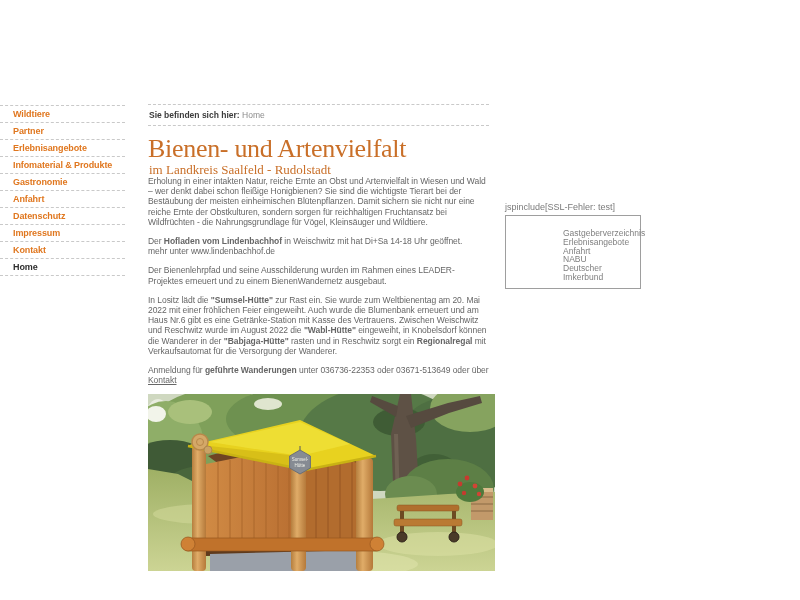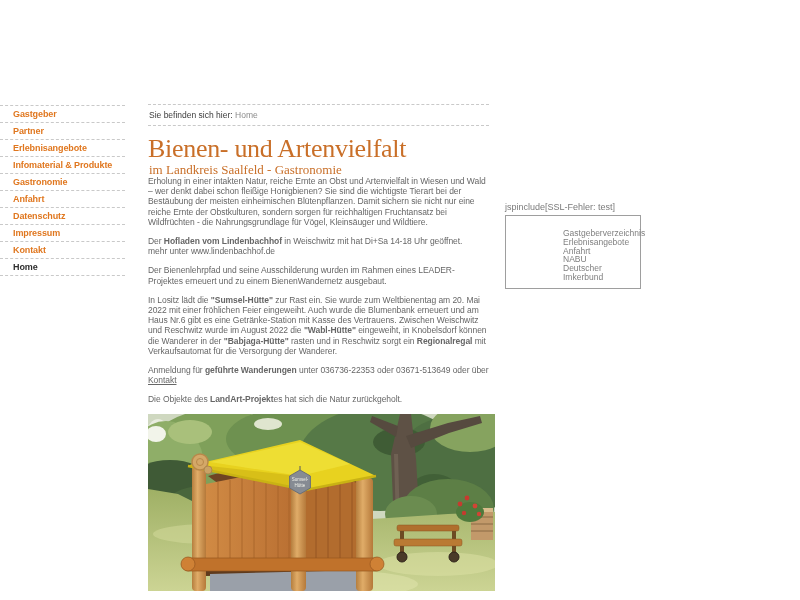--- a/index.html
+++ b/index.html
@@ -12,21 +12,21 @@
   .side-item{border-bottom:1px dashed var(--dashed-line);padding:2px 0 2px 13px;
              font-size:9px;font-weight:bold;line-height:12px;letter-spacing:-0.1px;
              color:var(--accent-orange);cursor:pointer;}
   .side-item:first-child{border-top:1px dashed var(--dashed-line);}
   .side-item.active{color:var(--active-item);}
 
   
   .main{position:absolute;left:148px;top:104px;width:341px;}
   .breadcrumb{border-top:1px dashed var(--dashed-line);border-bottom:1px dashed var(--dashed-line);
               padding:5px 0 5px 1px;font-size:8.5px;color:#8c8c8c;}
-  .breadcrumb .crumb-label{color:#3c3c3c;font-weight:normal;text-align:center;}
+  .breadcrumb .crumb-label{color:#3c3c3c;font-weight:bold;text-align:center;}
   h1{font-family:"Liberation Serif",serif;font-weight:normal;font-size:26px;line-height:26px;
      color:var(--title-orange);margin:10px 0 0 0;letter-spacing:-0.3px;}
   h2{font-family:"Liberation Serif",serif;font-weight:normal;font-size:13px;line-height:13px;
      color:var(--title-orange);margin:1px 0 0 1px;}
   .article{}
   .article p{font-size:8.5px;line-height:10.2px;letter-spacing:-0.05px;color:var(--body-text);
              margin:0 0 9px 0;}
   .article .b{font-weight:bold;}
   .article .i{}
   .article .u{text-decoration:underline;}
@@ -36,48 +36,47 @@
   
   .sidebox-wrap{position:absolute;left:505px;top:202px;width:114px;color:var(--muted-gray);}
   .include-error{font-size:9px;line-height:10px;margin-bottom:3px;color:#7a7a7a;}
   .sidebox{border:1px solid #9e9e9e;padding:13px 0 6px 17px;box-sizing:border-box;width:136px;}
   .sidebox .box-link{font-size:8.5px;line-height:8.8px;color:#808080;cursor:pointer;padding-left:40px;}
 </style>
 </head>
 <body style="--accent-orange: #e0771f; --title-orange: #c96f28; --body-text: #666666; --muted-gray: #7e7e7e; --dashed-line: #c9c9c9; --active-item: #2e2e2e;">
 
 <nav class="sidebar">
-    <div class="side-item">Gastgeber</div>
+    <div class="side-item">Wildtiere</div>
     <div class="side-item">Partner</div>
     <div class="side-item">Erlebnisangebote</div>
     <div class="side-item">Infomaterial &amp; Produkte</div>
     <div class="side-item">Gastronomie</div>
     <div class="side-item">Anfahrt</div>
     <div class="side-item">Datenschutz</div>
     <div class="side-item">Impressum</div>
     <div class="side-item">Kontakt</div>
     <div class="side-item active">Home</div>
   </nav>
 
 <main class="main">
   <div class="breadcrumb">
     <span class="crumb-label">Sie befinden sich hier:</span>
     <span class="crumb-current">Home</span>
   </div>
 
   <h1>Bienen- und Artenvielfalt</h1>
-  <h2>im Landkreis Saalfeld - Gastronomie</h2>
+  <h2>im Landkreis Saalfeld - Rudolstadt</h2>
 
   <div class="article">
       <p><span class="">Erholung in einer intakten Natur, reiche Ernte an Obst und Artenvielfalt in Wiesen und Wald – wer denkt dabei schon fleißige Honigbienen? Sie sind die wichtigste Tierart bei der Bestäubung der meisten einheimischen Blütenpflanzen. Damit sichern sie nicht nur eine reiche Ernte der Obstkulturen, sondern sorgen für reichhaltigen Fruchtansatz bei Wildfrüchten - die Nahrungsgrundlage für Vögel, Kleinsäuger und Wildtiere.</span></p>
       <p><span class="">Der </span><span class="b">Hofladen vom Lindenbachhof</span><span class=""> in Weischwitz mit hat Di+Sa 14-18 Uhr geöffnet.</span><br><span class="">mehr unter </span><span class="i">www.lindenbachhof.de</span></p>
       <p><span class="i">Der Bienenlehrpfad und seine Ausschilderung wurden im Rahmen eines LEADER-Projektes erneuert und zu einem BienenWandernetz ausgebaut.</span></p>
       <p><span class="">In Lositz lädt die </span><span class="b">"Sumsel-Hütte"</span><span class=""> zur Rast ein. Sie wurde zum Weltbienentag am 20. Mai 2022 mit einer fröhlichen Feier eingeweiht. Auch wurde die Blumenbank erneuert und am Haus Nr.6 gibt es eine Getränke-Station mit Kasse des Vertrauens. Zwischen Weischwitz und Reschwitz wurde im August 2022 die </span><span class="b">"Wabl-Hütte"</span><span class=""> eingeweiht, in Knobelsdorf können die Wanderer in der </span><span class="b">"Babjaga-Hütte"</span><span class=""> rasten und in Reschwitz sorgt ein </span><span class="b">Regionalregal</span><span class=""> mit Verkaufsautomat für die Versorgung der Wanderer.</span></p>
       <p><span class="">Anmeldung für </span><span class="b">geführte Wanderungen</span><span class=""> unter 036736-22353 oder 03671-513649 oder über </span><span class="i u">Kontakt</span></p>
-      <p><span class="">Die Objekte des </span><span class="b">LandArt-Projekt</span><span class="">es hat sich die Natur zurückgeholt.</span></p>
     </div>
 
   <div class="photo">
     <svg width="347" height="177" viewBox="0 0 347 177" xmlns="http://www.w3.org/2000/svg">
       <defs>
         <linearGradient id="grassGrad" x1="0" y1="0" x2="0" y2="1">
           <stop offset="0" stop-color="#9fb065"></stop>
           <stop offset="1" stop-color="#ccd494"></stop>
         </linearGradient>
         <linearGradient id="postGrad" x1="0" y1="0" x2="1" y2="0">

